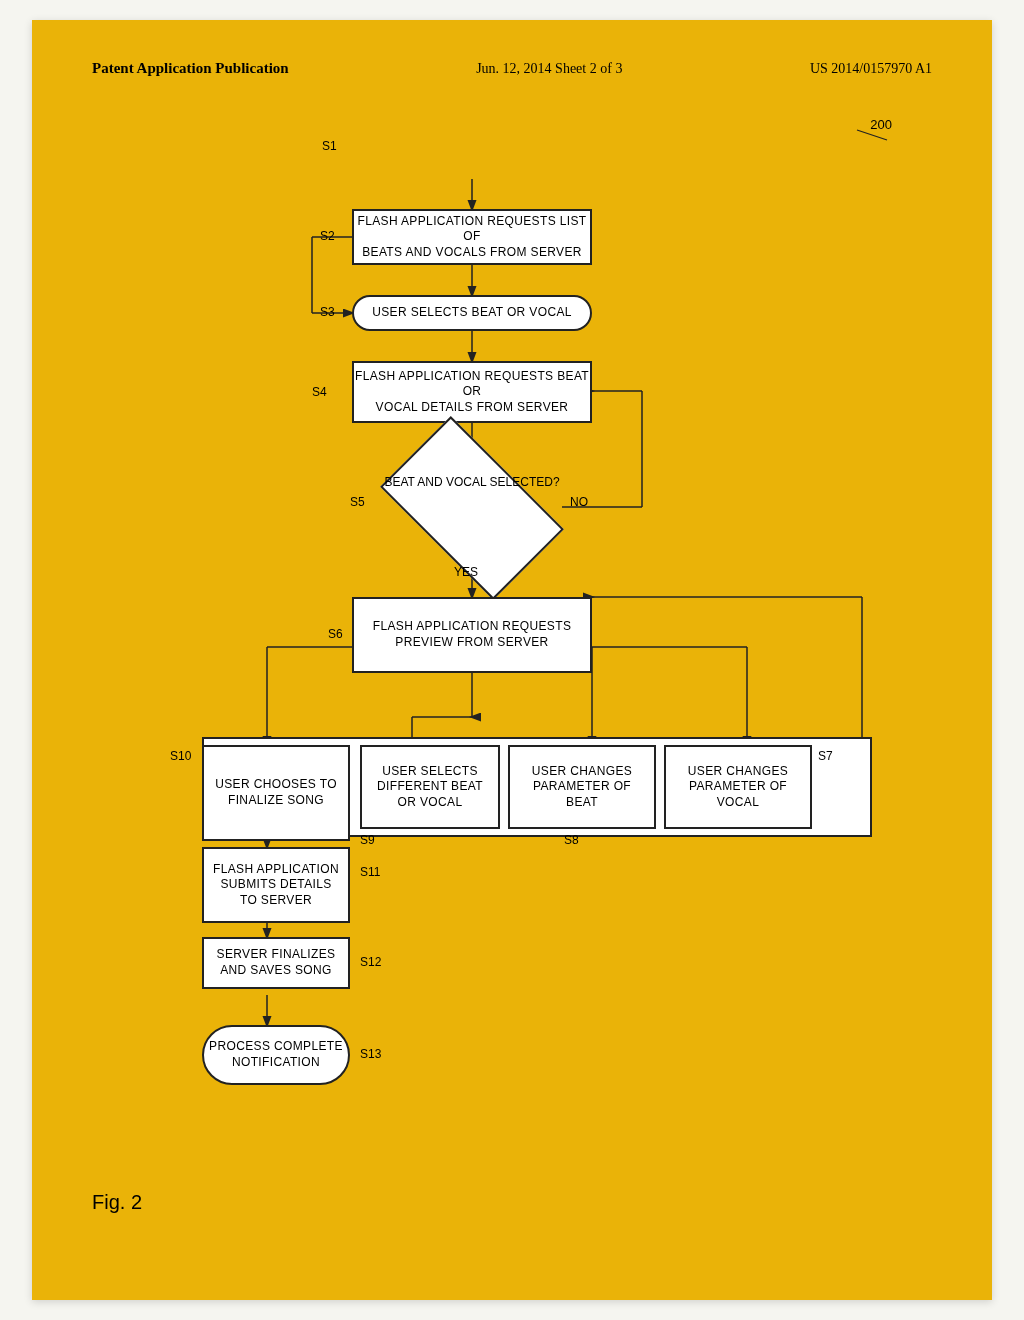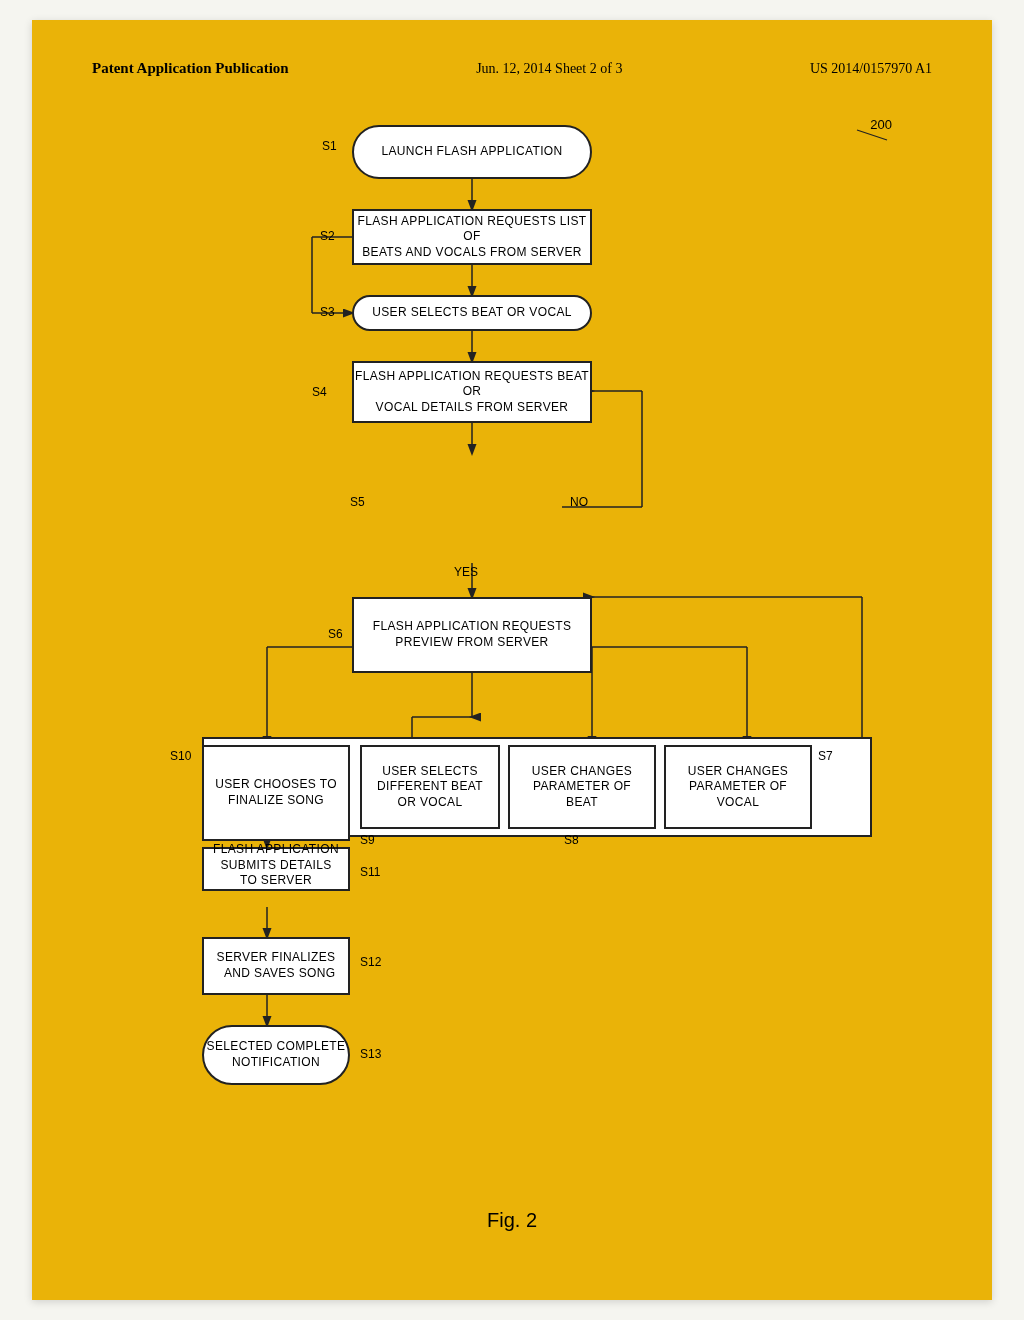--- a/index.html
+++ b/index.html
@@ -82,24 +82,24 @@
     
     .flowchart-svg {
       position: absolute;
       top: 0; left: 0;
       width: 100%;
       height: 100%;
       pointer-events: none;
     }
 
     .fig-label {
-      text-align: center;
+      text-align: left;
       font-size: 20px;
       font-family: Arial, sans-serif;
-      margin-top: 22px;
+      margin-top: 4px;
     }
 
     .ref-number {
       position: absolute;
       font-size: 13px;
       font-family: Arial, sans-serif;
     }
   </style>
 </head>
 <body>
@@ -172,42 +172,44 @@
     </svg>
 
     <div class="ref-number" style="right:30px; top:10px;">
       <span>200</span>
     </div>
 
     <svg style="position:absolute;right:25px;top:18px;width:50px;height:20px;">
       <line x1="40" y1="15" x2="10" y2="5" stroke="#222" stroke-width="1.2"></line>
     </svg>
 
-    <div class="fc-box fc-rounded" style="left:250px;top:18px;width:240px;height:54px;">
-      <span>LAUNCH FLASH APPLICATION</span>
-    </div>
     <div class="fc-label" style="left:220px;top:32px;">S1</div>
 
     <div class="fc-box" style="left:250px;top:102px;width:240px;height:56px;">
       <span style="white-space:pre-line;">FLASH APPLICATION REQUESTS LIST OF
 BEATS AND VOCALS FROM SERVER</span>
     </div>
     <div class="fc-label" style="left:218px;top:122px;">S2</div>
 
     <div class="fc-box fc-rounded" style="left:250px;top:188px;width:240px;height:36px;">
       <span>USER SELECTS BEAT OR VOCAL</span>
     </div>
     <div class="fc-label" style="left:218px;top:198px;">S3</div>
 
     <div class="fc-box" style="left:250px;top:254px;width:240px;height:62px;">
       <span style="white-space:pre-line;">FLASH APPLICATION REQUESTS BEAT OR
 VOCAL DETAILS FROM SERVER</span>
     </div>
     <div class="fc-label" style="left:210px;top:278px;">S4</div>
 
+    <div style="position:absolute;left:280px;top:346px;width:180px;height:110px;">
+      <div style="position:absolute;top:5px;left:10px;width:160px;height:100px;border:2px solid #222;transform:rotate(45deg);background:#fff;"></div>
+      <div style="position:absolute;top:22px;left:0;width:180px;text-align:center;font-size:12px;font-family:Arial,sans-serif;z-index:2;line-height:1.3;">BEAT AND VOCAL
+SELECTED?</div>
+    </div>
     <div class="fc-label" style="left:248px;top:388px;">S5</div>
 
     <div class="fc-label" style="left:352px;top:458px;">YES</div>
 
     <div class="fc-label" style="left:468px;top:388px;">NO</div>
 
     <div class="fc-box" style="left:250px;top:490px;width:240px;height:76px;">
       <span style="white-space:pre-line;">FLASH APPLICATION REQUESTS
 PREVIEW FROM SERVER</span>
     </div>
@@ -235,35 +237,35 @@
     </div>
     <div class="fc-label" style="left:462px;top:726px;">S8</div>
 
     <div class="fc-box" style="left:562px;top:638px;width:148px;height:84px;">
       <span style="white-space:pre-line;">USER CHANGES
 PARAMETER OF
 VOCAL</span>
     </div>
     <div class="fc-label" style="left:716px;top:642px;">S7</div>
 
-    <div class="fc-box" style="left:100px;top:740px;width:148px;height:44px;align-items:flex-end;">
+    <div class="fc-box" style="left:100px;top:740px;width:148px;height:76px;">
       <span style="white-space:pre-line;">FLASH APPLICATION
 SUBMITS DETAILS
 TO SERVER</span>
     </div>
     <div class="fc-label" style="left:258px;top:758px;">S11</div>
 
-    <div class="fc-box" style="left:100px;top:830px;width:148px;height:58px;text-align:right;">
+    <div class="fc-box" style="left:100px;top:830px;width:148px;height:52px;">
       <span style="white-space:pre-line;">SERVER FINALIZES
 AND SAVES SONG</span>
     </div>
     <div class="fc-label" style="left:258px;top:848px;">S12</div>
 
     <div class="fc-box fc-rounded" style="left:100px;top:918px;width:148px;height:60px;">
-      <span style="white-space:pre-line;">SELECTED COMPLETE
+      <span style="white-space:pre-line;">PROCESS COMPLETE
 NOTIFICATION</span>
     </div>
     <div class="fc-label" style="left:258px;top:940px;">S13</div>
 
   </div>
 
   <div class="fig-label">Fig. 2</div>
 </div>
 
 </body></html>

